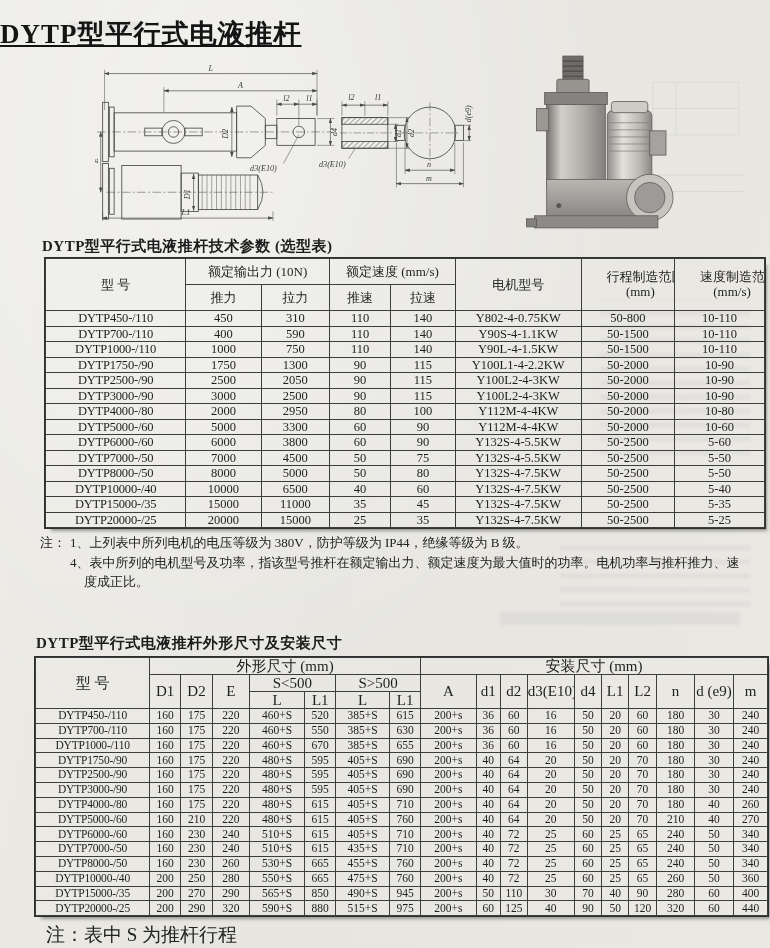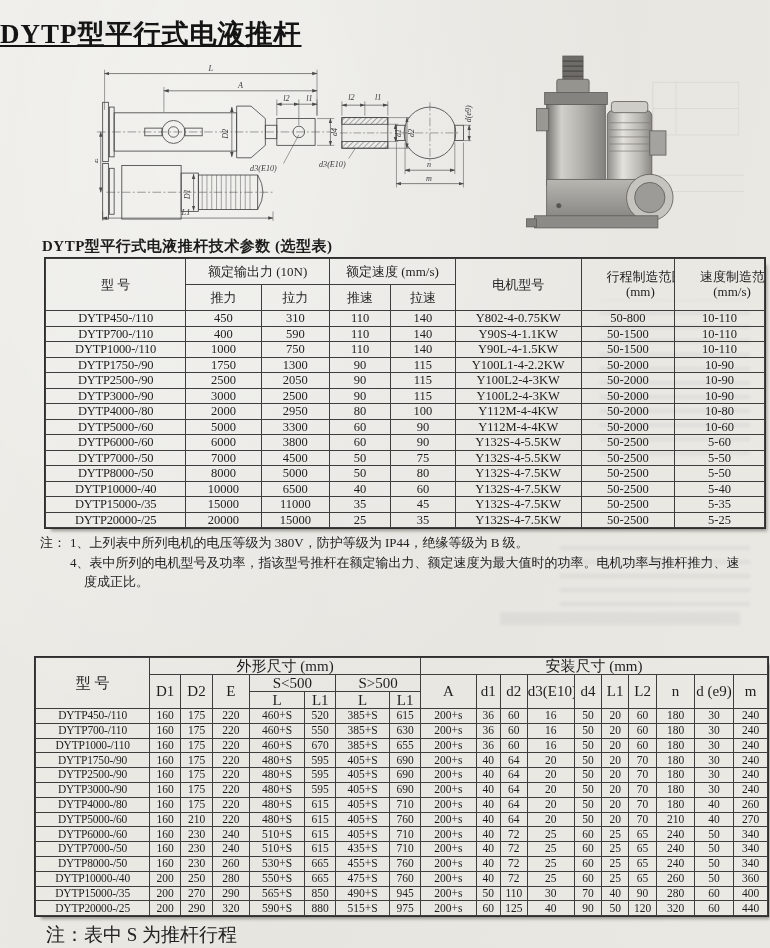--- a/index.html
+++ b/index.html
@@ -374,20 +374,21 @@
   </div>
 
   <div class="notes">
     <div class="note-first">
       <span class="note-label">注：</span>
       <span>1、上列表中所列电机的电压等级为 380V，防护等级为 IP44，绝缘等级为 B 级。</span>
     </div>
     <div class="note-rest hang">4、表中所列的电机型号及功率，指该型号推杆在额定输出力、额定速度为最大值时的功率。电机功率与推杆推力、速度成正比。</div>
   </div>
 
+  <div class="sec-heading" id="sec2">DYTP型平行式电液推杆外形尺寸及安装尺寸</div>
 
   <div class="tblwrap" id="t2wrap">
     <table class="t2">
       <colgroup>
         <col style="width:15.6%">
           <col style="width:4.2%">
           <col style="width:4.4%">
           <col style="width:5%">
         <col style="width:7.6%">
           <col style="width:4.2%">

